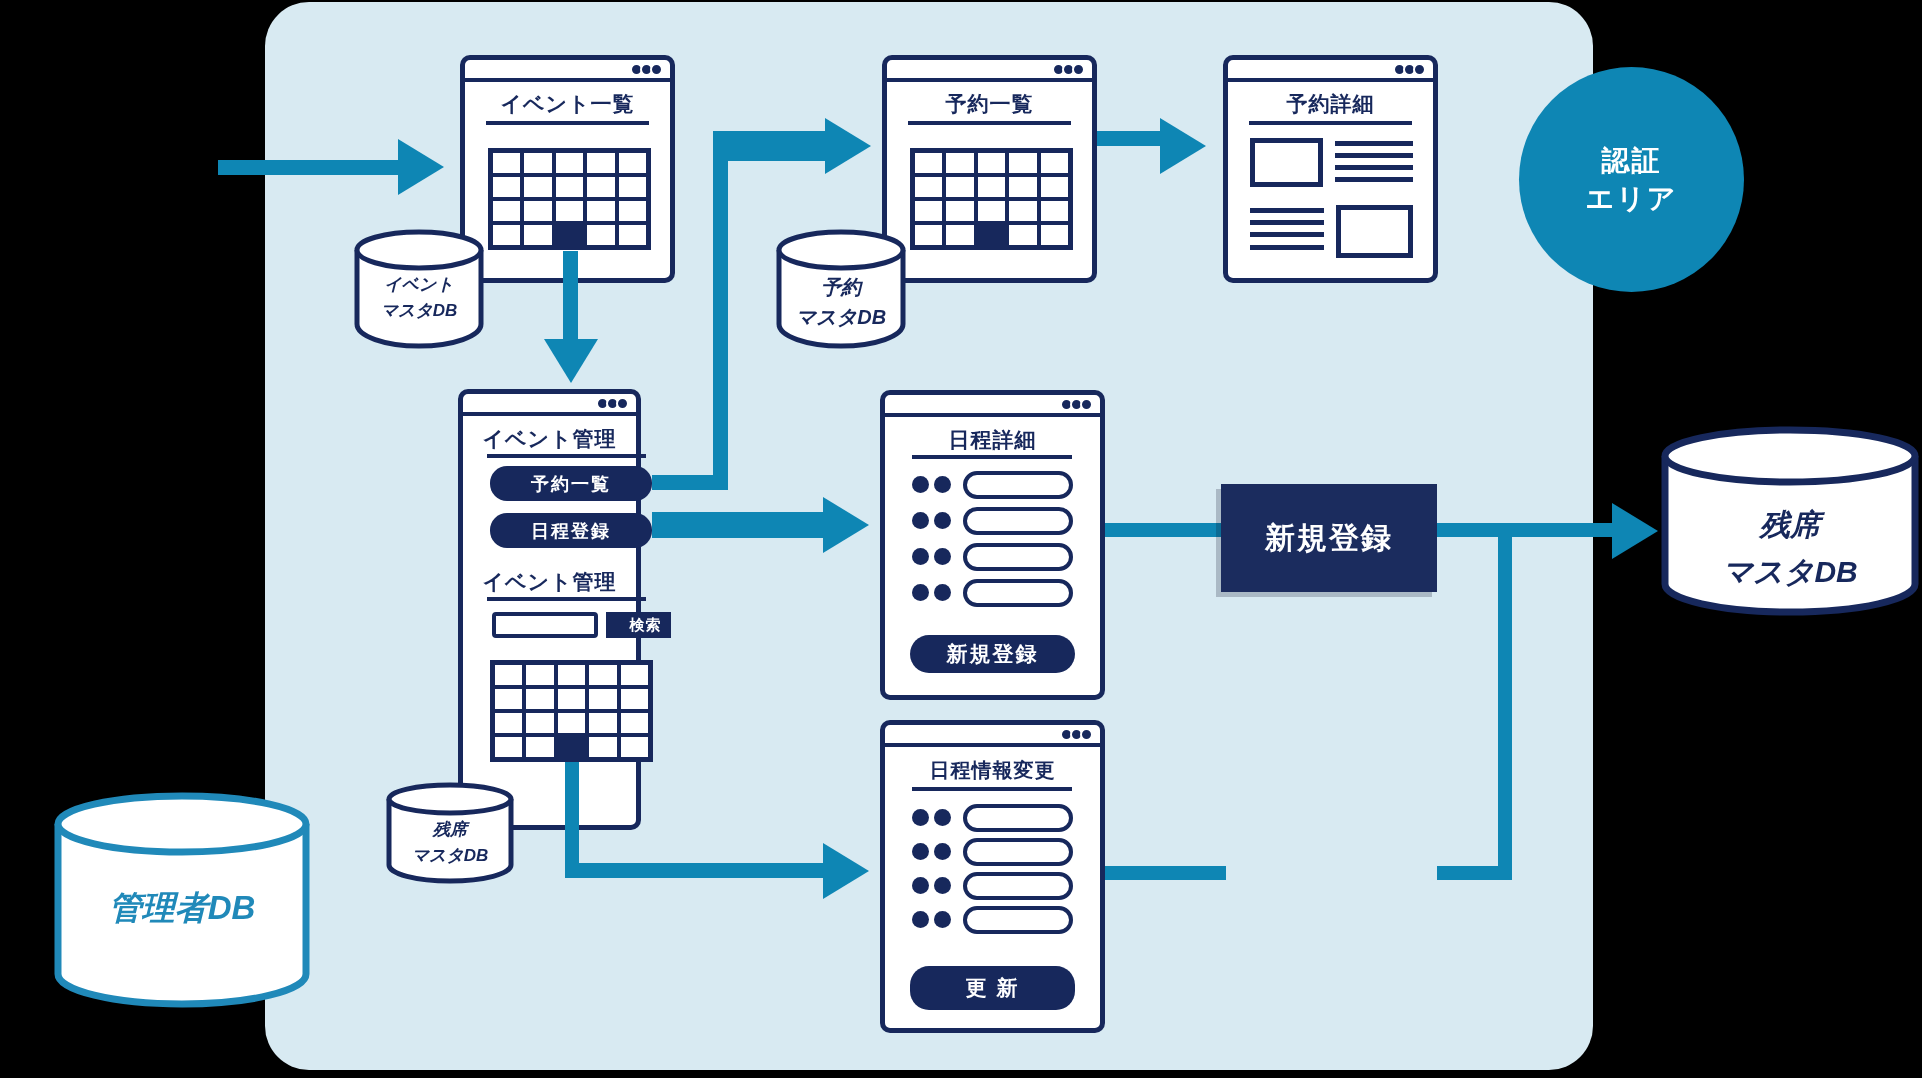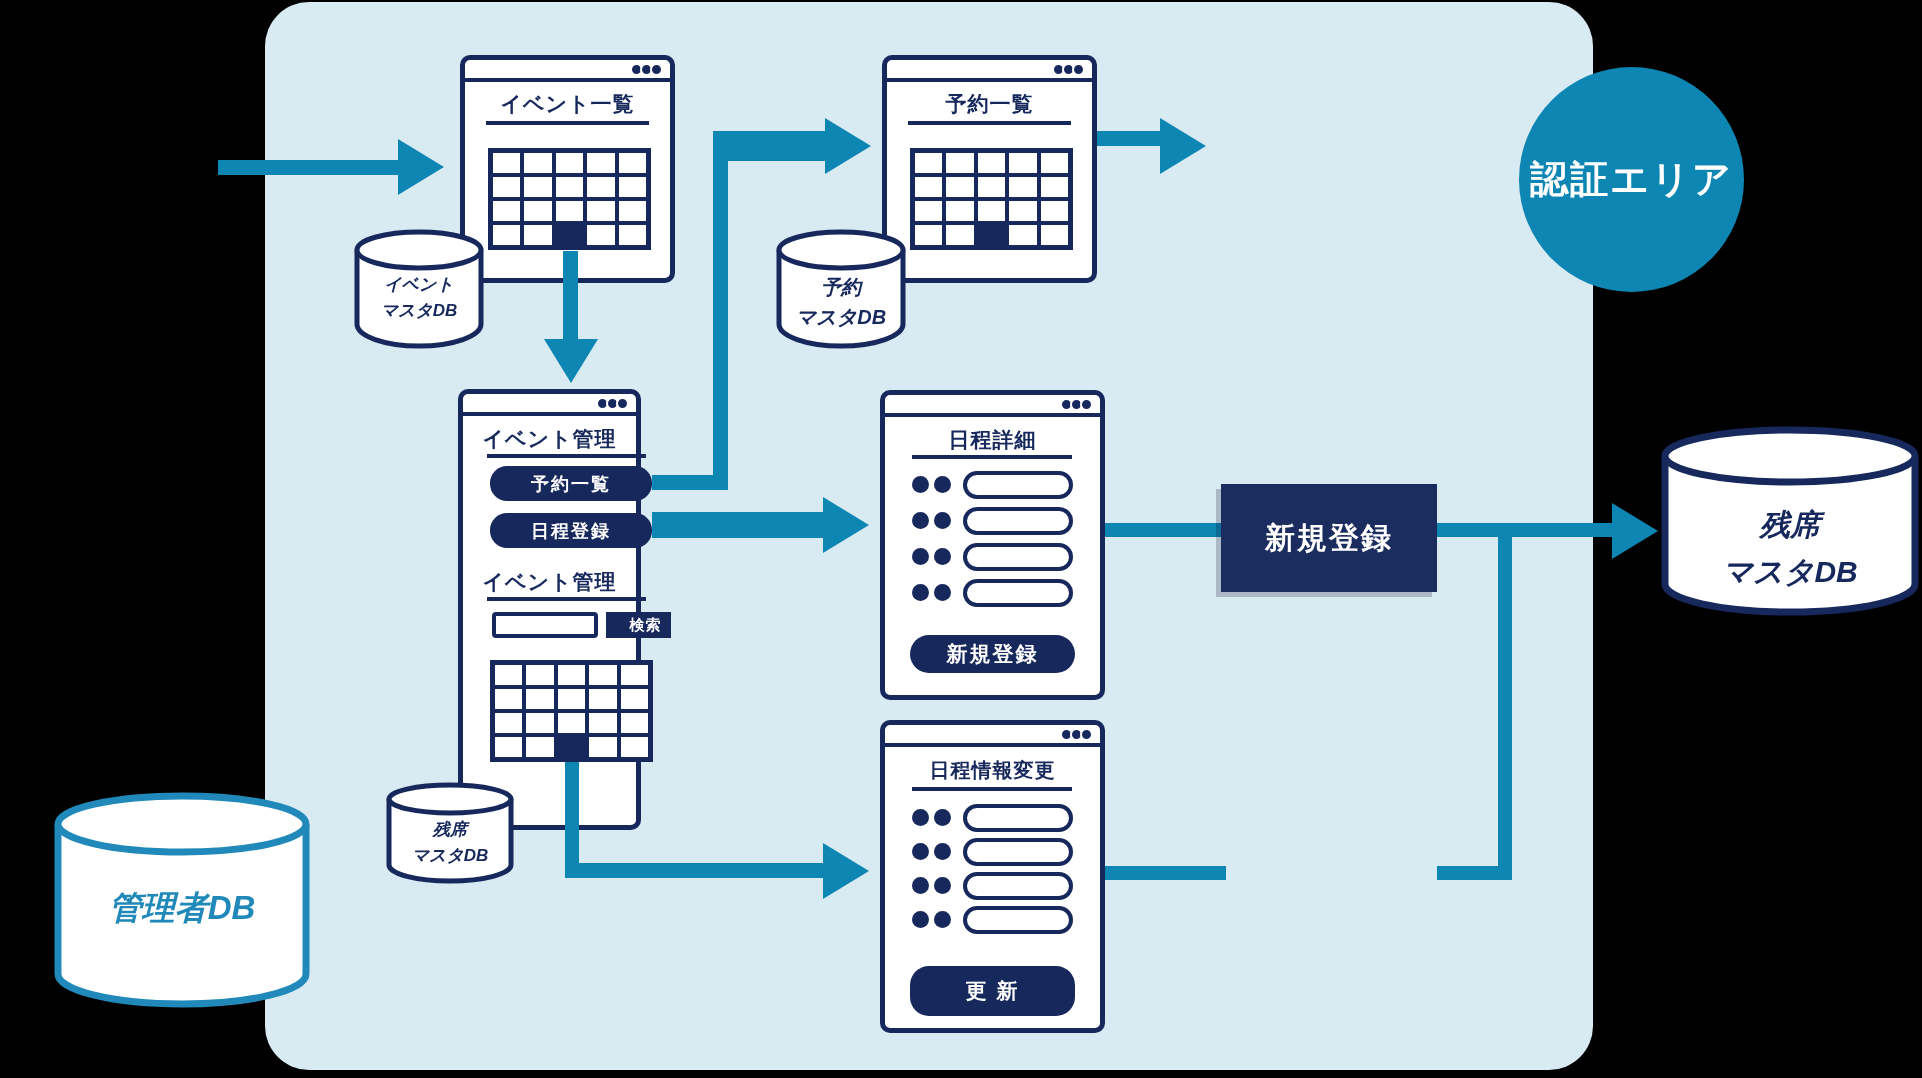--- a/index.html
+++ b/index.html
@@ -2,22 +2,22 @@
 <html><head>
 <meta charset="utf-8">
 <style>
   html,body{margin:0;padding:0;background:#000;}
   #stage{position:relative;width:1922px;height:1078px;background:#000;overflow:hidden;
          font-family:"Liberation Sans","DejaVu Sans",sans-serif;}
   .panel{position:absolute;left:265px;top:2px;width:1328px;height:1068px;
          background:#d8eaf2;border-radius:44px;z-index:1;}
   
   .auth-circle{position:absolute;left:1519px;top:67px;width:225px;height:225px;border-radius:50%;
-         background:#0e86b4;z-index:2;display:flex;flex-direction:row;align-items:center;justify-content:center;
-         color:#fff;font-weight:bold;font-size:38px;line-height:1.35;letter-spacing:2px;}
+         background:#0e86b4;z-index:2;display:flex;flex-direction:column;align-items:center;justify-content:center;
+         color:#fff;font-weight:bold;font-size:28px;line-height:1.35;letter-spacing:2px;}
   
   .seg{position:absolute;background:#0e86b4;z-index:5;}
   .head-r{position:absolute;width:0;height:0;border-top:28px solid transparent;border-bottom:28px solid transparent;
           border-left:46px solid #0e86b4;z-index:5;}
   .head-d{position:absolute;width:0;height:0;border-left:27px solid transparent;border-right:27px solid transparent;
           border-top:44px solid #0e86b4;z-index:5;}
   
   .win{position:absolute;background:#fff;border:5px solid #17285c;border-radius:10px;z-index:4;box-sizing:border-box;}
   .win.dark{background:transparent;}
   .win-bar{position:relative;height:18px;border-bottom:4px solid #17285c;}
@@ -154,20 +154,41 @@
         <div class="cal-cell"></div>
         <div class="cal-cell"></div>
         <div class="cal-cell"></div>
         <div class="cal-cell"></div>
         <div class="cal-cell filled"></div>
         <div class="cal-cell"></div>
         <div class="cal-cell"></div>
       </div>
   </div>
 
+  <div class="win" style="left:1223px;top:55px;width:215px;height:228px;">
+    <div class="win-bar">
+      <div class="win-dots">
+          <span class="wdot"></span>
+          <span class="wdot"></span>
+          <span class="wdot"></span>
+        </div>
+    </div>
+    <div class="win-title" style="top:30px;">予約詳細</div>
+    <div class="underline" style="left:21px;top:61px;width:163px;"></div>
+    <div class="rect-block" style="left:22px;top:78px;width:73px;height:49px;"></div>
+    <div class="bar-line" style="left:107px;top:81px;width:78px;"></div>
+    <div class="bar-line" style="left:107px;top:93px;width:78px;"></div>
+    <div class="bar-line" style="left:107px;top:105px;width:78px;"></div>
+    <div class="bar-line" style="left:107px;top:117px;width:78px;"></div>
+    <div class="bar-line" style="left:22px;top:148px;width:74px;"></div>
+    <div class="bar-line" style="left:22px;top:160px;width:74px;"></div>
+    <div class="bar-line" style="left:22px;top:172px;width:74px;"></div>
+    <div class="bar-line" style="left:22px;top:185px;width:74px;"></div>
+    <div class="rect-block" style="left:108px;top:145px;width:77px;height:53px;"></div>
+  </div>
 
   <div class="win" style="left:458px;top:389px;width:183px;height:441px;">
     <div class="win-bar">
       <div class="win-dots">
           <span class="wdot"></span>
           <span class="wdot"></span>
           <span class="wdot"></span>
         </div>
     </div>
     <div class="win-title" style="top:31px;">イベント管理</div>
@@ -242,21 +263,21 @@
     <div class="field" style="left:78px;top:79px;width:110px;height:28px;border-radius:14px;"></div>
     <div class="frow-dot" style="left:27px;top:118px;"></div>
     <div class="frow-dot" style="left:49px;top:118px;"></div>
     <div class="field" style="left:78px;top:113px;width:110px;height:28px;border-radius:14px;"></div>
     <div class="frow-dot" style="left:27px;top:152px;"></div>
     <div class="frow-dot" style="left:49px;top:152px;"></div>
     <div class="field" style="left:78px;top:147px;width:110px;height:28px;border-radius:14px;"></div>
     <div class="frow-dot" style="left:27px;top:186px;"></div>
     <div class="frow-dot" style="left:49px;top:186px;"></div>
     <div class="field" style="left:78px;top:181px;width:110px;height:28px;border-radius:14px;"></div>
-    <div class="pill-btn" style="left:25px;top:241px;width:165px;height:50px;border-radius:19px;font-size:21px;">更 新</div>
+    <div class="pill-btn" style="left:25px;top:241px;width:165px;height:44px;border-radius:19px;font-size:21px;">更 新</div>
   </div>
 
   <div class="pbox" style="left:1221px;top:484px;width:216px;height:108px;">新規登録</div>
 
   <div class="cyl" style="left:353px;top:228px;width:132px;height:122px;">
     <svg width="132" height="122" viewBox="0 0 132 122">
       <path d="M4,22 V96 A62,22 0 0 0 128,96 V22" fill="#ffffff" stroke="#17285c" stroke-width="5"></path>
       <ellipse cx="66" cy="22" rx="62" ry="18" fill="#ffffff" stroke="#17285c" stroke-width="5"></ellipse>
     </svg>
     <div class="cyl-label" style="top:44px;font-size:17px;line-height:1.5;">

